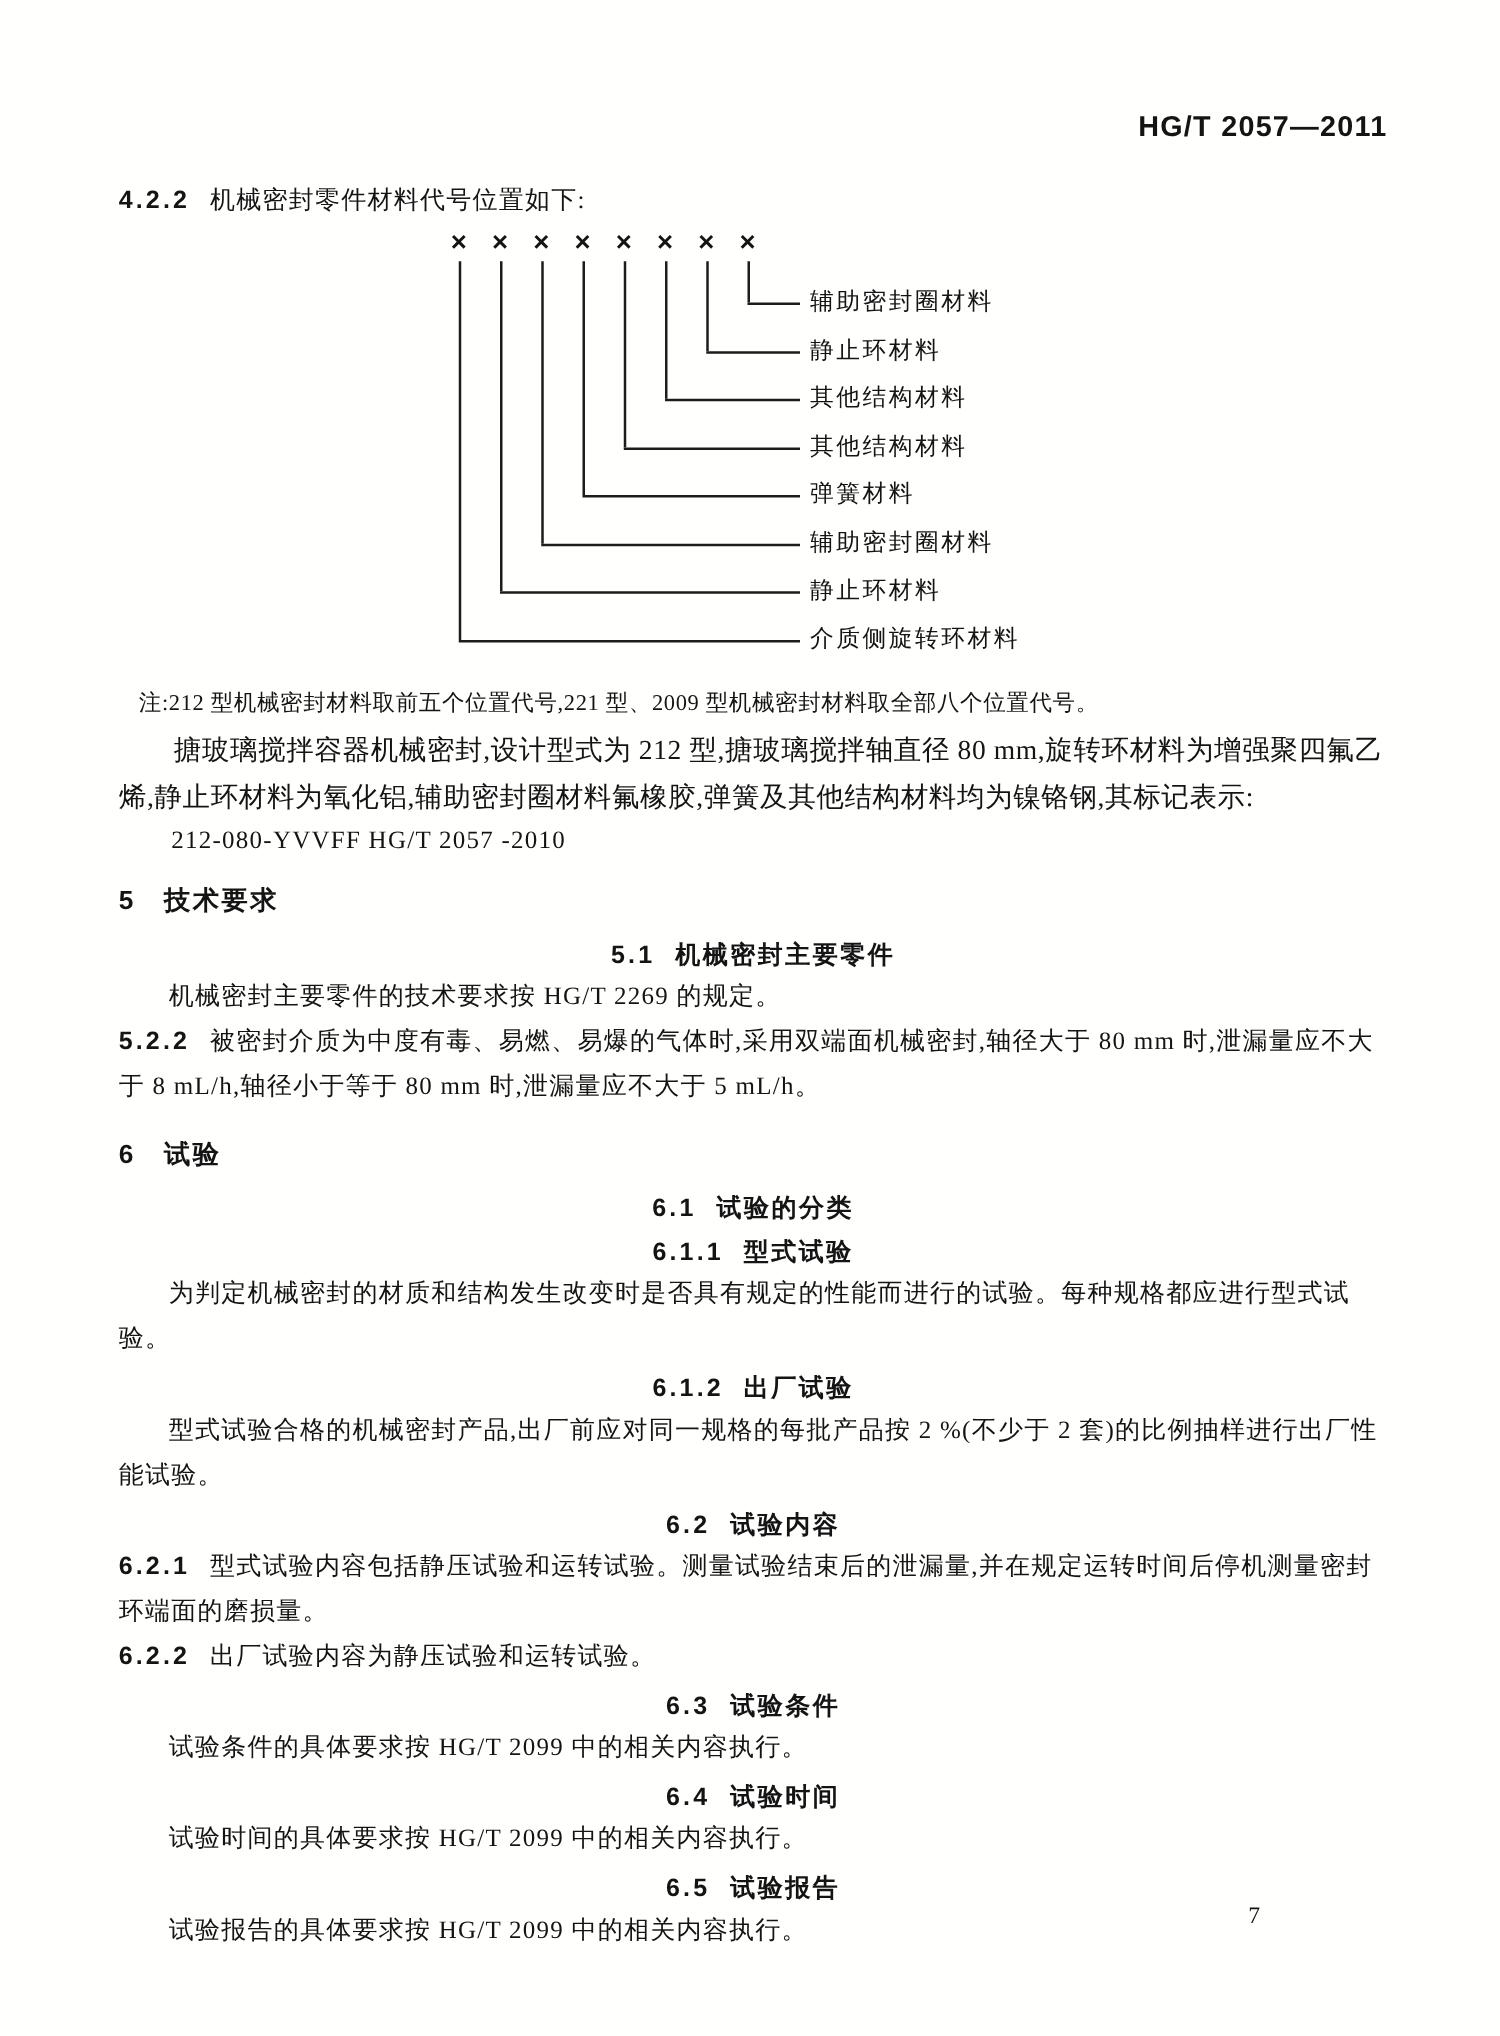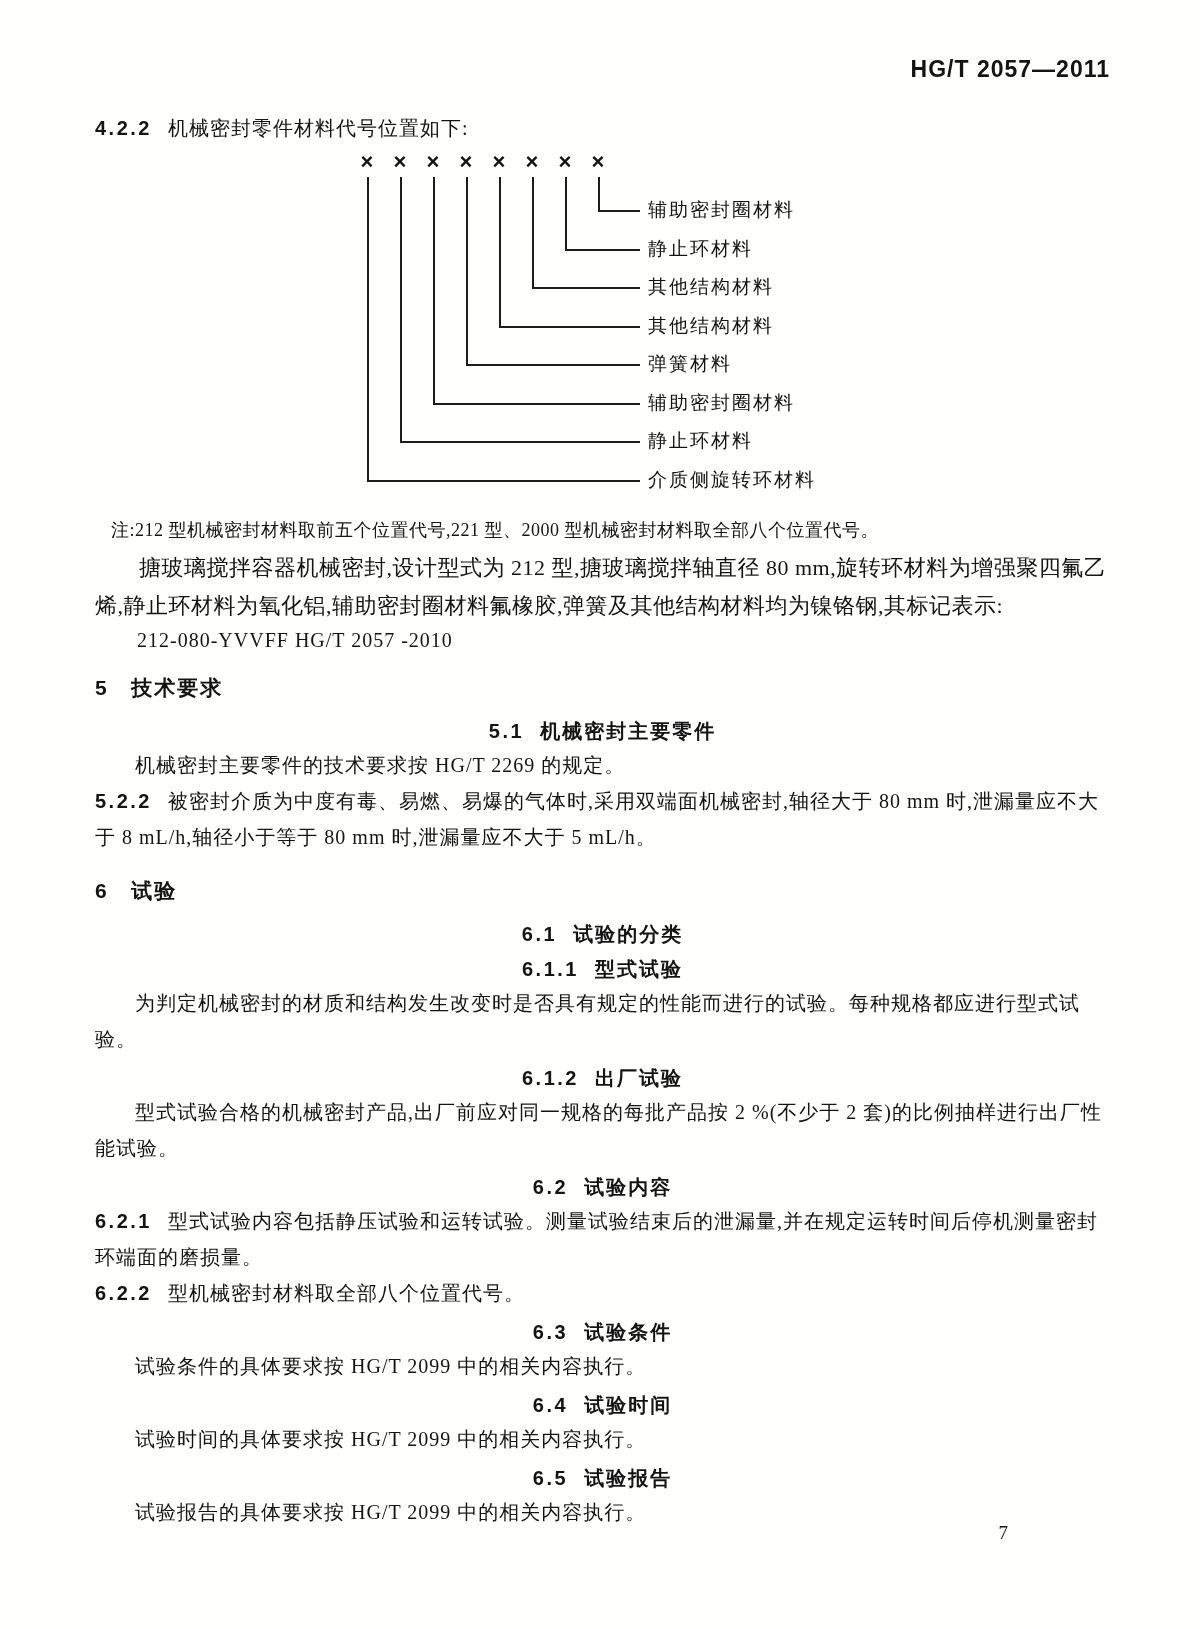--- a/index.html
+++ b/index.html
@@ -1,18 +1,18 @@
 <!DOCTYPE html>
 <html><head>
 <meta charset="utf-8">
 <style>
   html,body{margin:0;padding:0;background:#ffffff;}
   .page{
     position:relative; width:1200px; height:1629px; box-sizing:border-box;
-    padding:56px 90px 0 95px; background:#fffffe; overflow:hidden;
+    padding:88px 90px 0 95px; background:#fffffe; overflow:hidden;
     font-family:"Liberation Serif", serif; color:#141414;
   }
   .doc-header{
     text-align:right; font-family:"Liberation Sans", sans-serif; font-weight:bold;
     font-size:23px; letter-spacing:1px; margin:0 0 26px 0;
   }
   .clause-p{font-size:20px; line-height:38px; margin:0; letter-spacing:1px;}
   .num{
     font-family:"Liberation Sans", sans-serif; font-weight:bold;
     letter-spacing:2.5px; margin-right:16px;
@@ -83,39 +83,39 @@
       <div class="x-mark" style="left: 305px; top: 0px;">×</div>
       <div class="dv" style="left: 305px; top: 26px; height: 264px;"></div>
       <div class="dh" style="left: 305px; top: 290px; width: 240px;"></div>
       <div class="dlabel" style="left: 553px; top: 277px;">静止环材料</div>
       <div class="x-mark" style="left: 272px; top: 0px;">×</div>
       <div class="dv" style="left: 272px; top: 26px; height: 303px;"></div>
       <div class="dh" style="left: 272px; top: 329px; width: 273px;"></div>
       <div class="dlabel" style="left: 553px; top: 316px;">介质侧旋转环材料</div>
     </div>
 
-  <p class="note">注:212 型机械密封材料取前五个位置代号,221 型、2000 型机械密封材料取全部八个位置代号。</p>
+  <p class="note">注:212 型机械密封材料取前五个位置代号,221 型、2009 型机械密封材料取全部八个位置代号。</p>
 
   <p class="example-text">搪玻璃搅拌容器机械密封,设计型式为 212 型,搪玻璃搅拌轴直径 80 mm,旋转环材料为增强聚四氟乙烯,静止环材料为氧化铝,辅助密封圈材料氟橡胶,弹簧及其他结构材料均为镍铬钢,其标记表示:</p>
   <p class="example-code">212-080-YVVFF HG/T 2057 -2010</p>
 
   <div>
       <p class="chapter-h"><span class="num">5</span><span>技术要求</span></p>
       <p class="clause-h"><span class="num">5.1</span><span>机械密封主要零件</span></p>
       <p class="body-p indent-p"><span>机械密封主要零件的技术要求按 HG/T 2269 的规定。</span></p>
       <p class="body-p"><span class="num">5.2.2</span><span>被密封介质为中度有毒、易燃、易爆的气体时,采用双端面机械密封,轴径大于 80 mm 时,泄漏量应不大于 8 mL/h,轴径小于等于 80 mm 时,泄漏量应不大于 5 mL/h。</span></p>
       <p class="chapter-h"><span class="num">6</span><span>试验</span></p>
       <p class="clause-h"><span class="num">6.1</span><span>试验的分类</span></p>
       <p class="clause-h"><span class="num">6.1.1</span><span>型式试验</span></p>
       <p class="body-p indent-p"><span>为判定机械密封的材质和结构发生改变时是否具有规定的性能而进行的试验。每种规格都应进行型式试验。</span></p>
       <p class="clause-h"><span class="num">6.1.2</span><span>出厂试验</span></p>
       <p class="body-p indent-p"><span>型式试验合格的机械密封产品,出厂前应对同一规格的每批产品按 2 %(不少于 2 套)的比例抽样进行出厂性能试验。</span></p>
       <p class="clause-h"><span class="num">6.2</span><span>试验内容</span></p>
       <p class="body-p"><span class="num">6.2.1</span><span>型式试验内容包括静压试验和运转试验。测量试验结束后的泄漏量,并在规定运转时间后停机测量密封环端面的磨损量。</span></p>
-      <p class="body-p"><span class="num">6.2.2</span><span>型机械密封材料取全部八个位置代号。</span></p>
+      <p class="body-p"><span class="num">6.2.2</span><span>出厂试验内容为静压试验和运转试验。</span></p>
       <p class="clause-h"><span class="num">6.3</span><span>试验条件</span></p>
       <p class="body-p indent-p"><span>试验条件的具体要求按 HG/T 2099 中的相关内容执行。</span></p>
       <p class="clause-h"><span class="num">6.4</span><span>试验时间</span></p>
       <p class="body-p indent-p"><span>试验时间的具体要求按 HG/T 2099 中的相关内容执行。</span></p>
       <p class="clause-h"><span class="num">6.5</span><span>试验报告</span></p>
       <p class="body-p indent-p"><span>试验报告的具体要求按 HG/T 2099 中的相关内容执行。</span></p>
     </div>
 
   <p class="page-num">7</p>
 </div>

